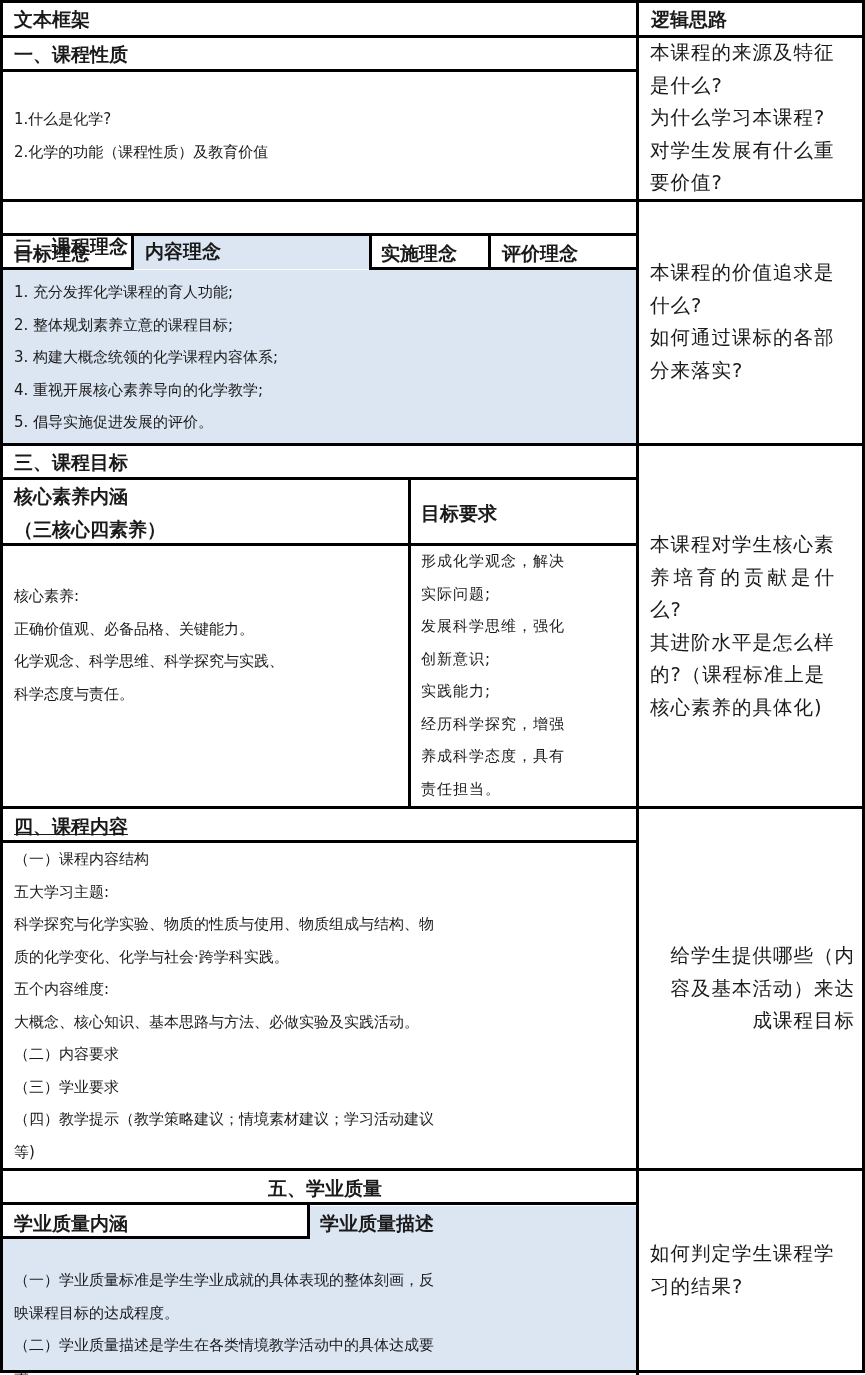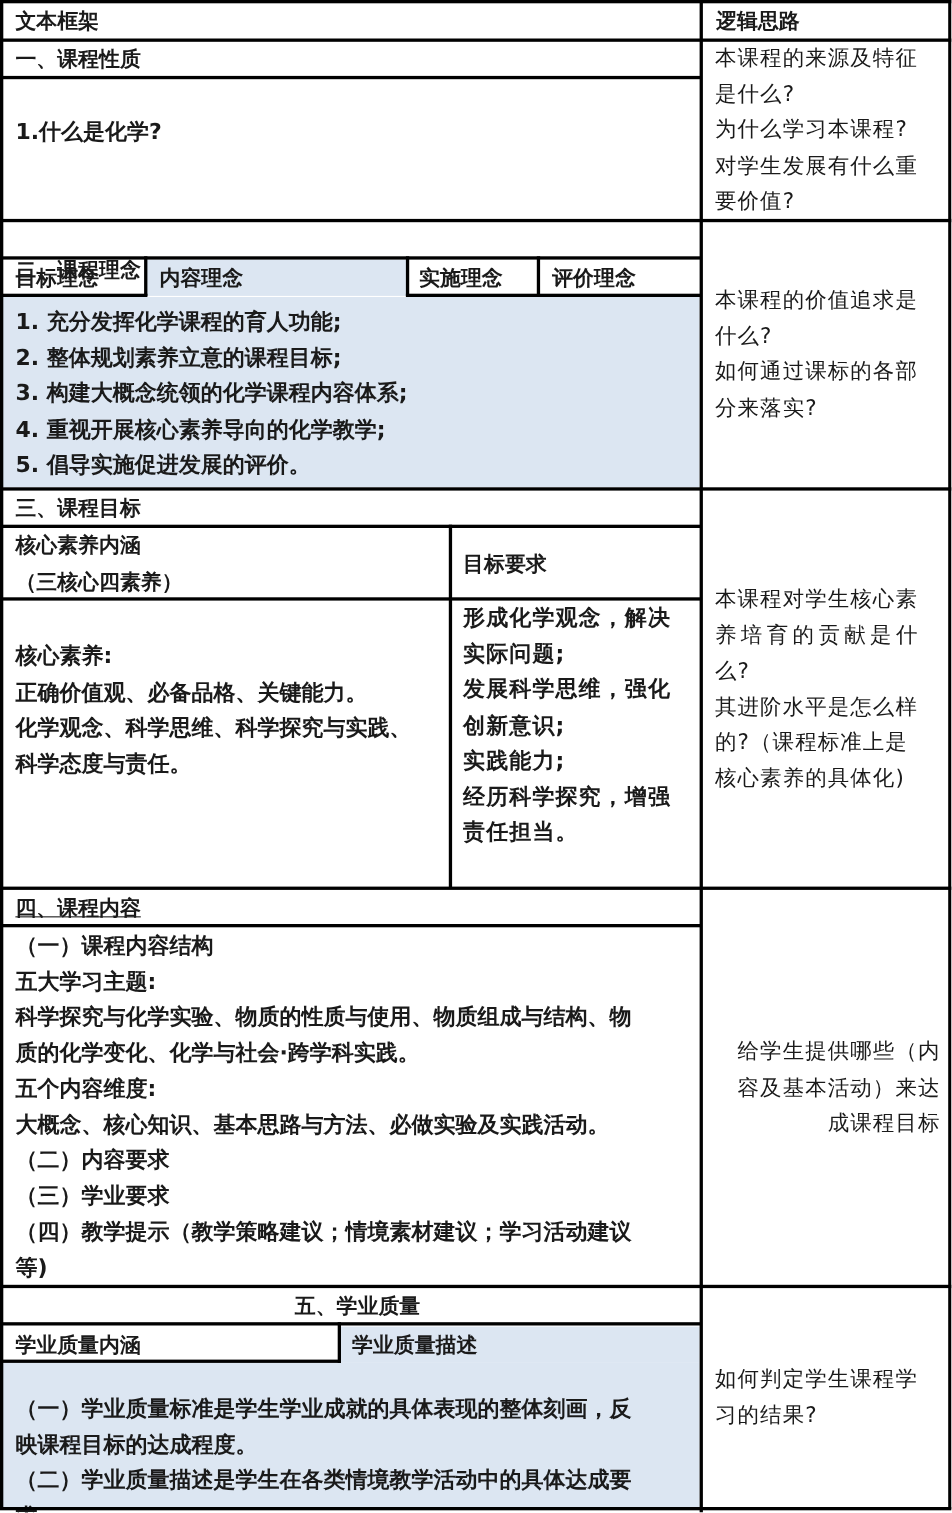--- a/index.html
+++ b/index.html
@@ -2,21 +2,21 @@
 <html><head>
 <meta charset="utf-8">
 <style>
   html, body { margin: 0; padding: 0; background: #ffffff; }
   body { width: 865px; height: 1375px; position: relative; overflow: hidden;
          font-family: "DejaVu Sans", "Liberation Sans", sans-serif; color: #1a1a1a; }
   .box { position: absolute; box-sizing: border-box; }
   .hl { position: absolute; height: 3px; background: #000; }
   .vl { position: absolute; width: 3px; background: #000; }
   .bold { font-weight: bold; font-size: 19px; line-height: 34px; padding-left: 12px; }
-  .txt { font-size: 20px; line-height: 32.5px; padding-left: 12px; padding-right: 18px; font-weight: bold; }
+  .txt { font-size: 15px; line-height: 32.5px; padding-left: 12px; padding-right: 18px; }
   .blue { background: #dce6f2; }
   .line { display: block; white-space: nowrap; }
   .right { font-size: 19.5px; line-height: 32.5px; padding-left: 11px; padding-right: 8px; letter-spacing: 1px; }
 </style>
 </head>
 <body>
 
 <div style="position:absolute;left:0;top:0;width:865px;height:1375px;">
 
   <div class="box blue" style="left:133px;top:236px;width:237px;height:33px;"></div>
@@ -29,36 +29,37 @@
   </div>
   <div class="box bold" style="left:639px;top:2px;width:224px;height:34px;">
     <span>逻辑思路</span>
   </div>
 
   <div class="box bold" style="left:2px;top:37px;width:634px;height:34px;">
     <span>一、课程性质</span>
   </div>
   <div class="box txt" style="left:2px;top:103px;width:634px;">
     <span class="line">1.什么是化学?</span>
+    <span class="line">2.化学的功能（课程性质）及教育价值</span>
   </div>
   <div class="box right" style="left:639px;top:37px;width:224px;">
     <span class="line">本课程的来源及特征</span>
     <span class="line">是什么?</span>
     <span class="line">为什么学习本课程?</span>
     <span class="line">对学生发展有什么重</span>
     <span class="line">要价值?</span>
   </div>
 
   <div class="box bold" style="left:2px;top:201px;width:634px;height:34px;margin-top:28px;">
     <span>二、课程理念</span>
   </div>
   <div class="box bold" style="left:2px;top:236px;width:130px;height:27px;">
     <span>目标理念</span>
   </div>
-  <div class="box bold" style="left:133px;top:236px;width:237px;height:33px;">
+  <div class="box bold" style="left:133px;top:236px;width:237px;height:33px;font-family:Liberation Mono, monospace;">
     <span>内容理念</span>
   </div>
   <div class="box bold" style="left:371px;top:236px;width:118px;height:33px;padding-left:10px;">
     <span>实施理念</span>
   </div>
   <div class="box bold" style="left:490px;top:236px;width:146px;height:33px;">
     <span>评价理念</span>
   </div>
   <div class="box txt" style="left:2px;top:276px;width:634px;line-height:32.5px;">
     <span class="line">1. 充分发挥化学课程的育人功能;</span>
@@ -90,20 +91,21 @@
     <span class="line">化学观念、科学思维、科学探究与实践、</span>
     <span class="line">科学态度与责任。</span>
   </div>
   <div class="box txt" style="left:411px;top:545px;width:225px;padding-left:10px;letter-spacing:1px;">
     <span class="line">形成化学观念，解决</span>
     <span class="line">实际问题;</span>
     <span class="line">发展科学思维，强化</span>
     <span class="line">创新意识;</span>
     <span class="line">实践能力;</span>
     <span class="line">经历科学探究，增强</span>
+    <span class="line">养成科学态度，具有</span>
     <span class="line">责任担当。</span>
   </div>
   <div class="box right" style="left:639px;top:529px;width:224px;">
     <span class="line">本课程对学生核心素</span>
     <span class="line" style="letter-spacing:4px;">养培育的贡献是什</span>
     <span class="line">么?</span>
     <span class="line">其进阶水平是怎么样</span>
     <span class="line">的?（课程标准上是</span>
     <span class="line">核心素养的具体化)</span>
   </div>

